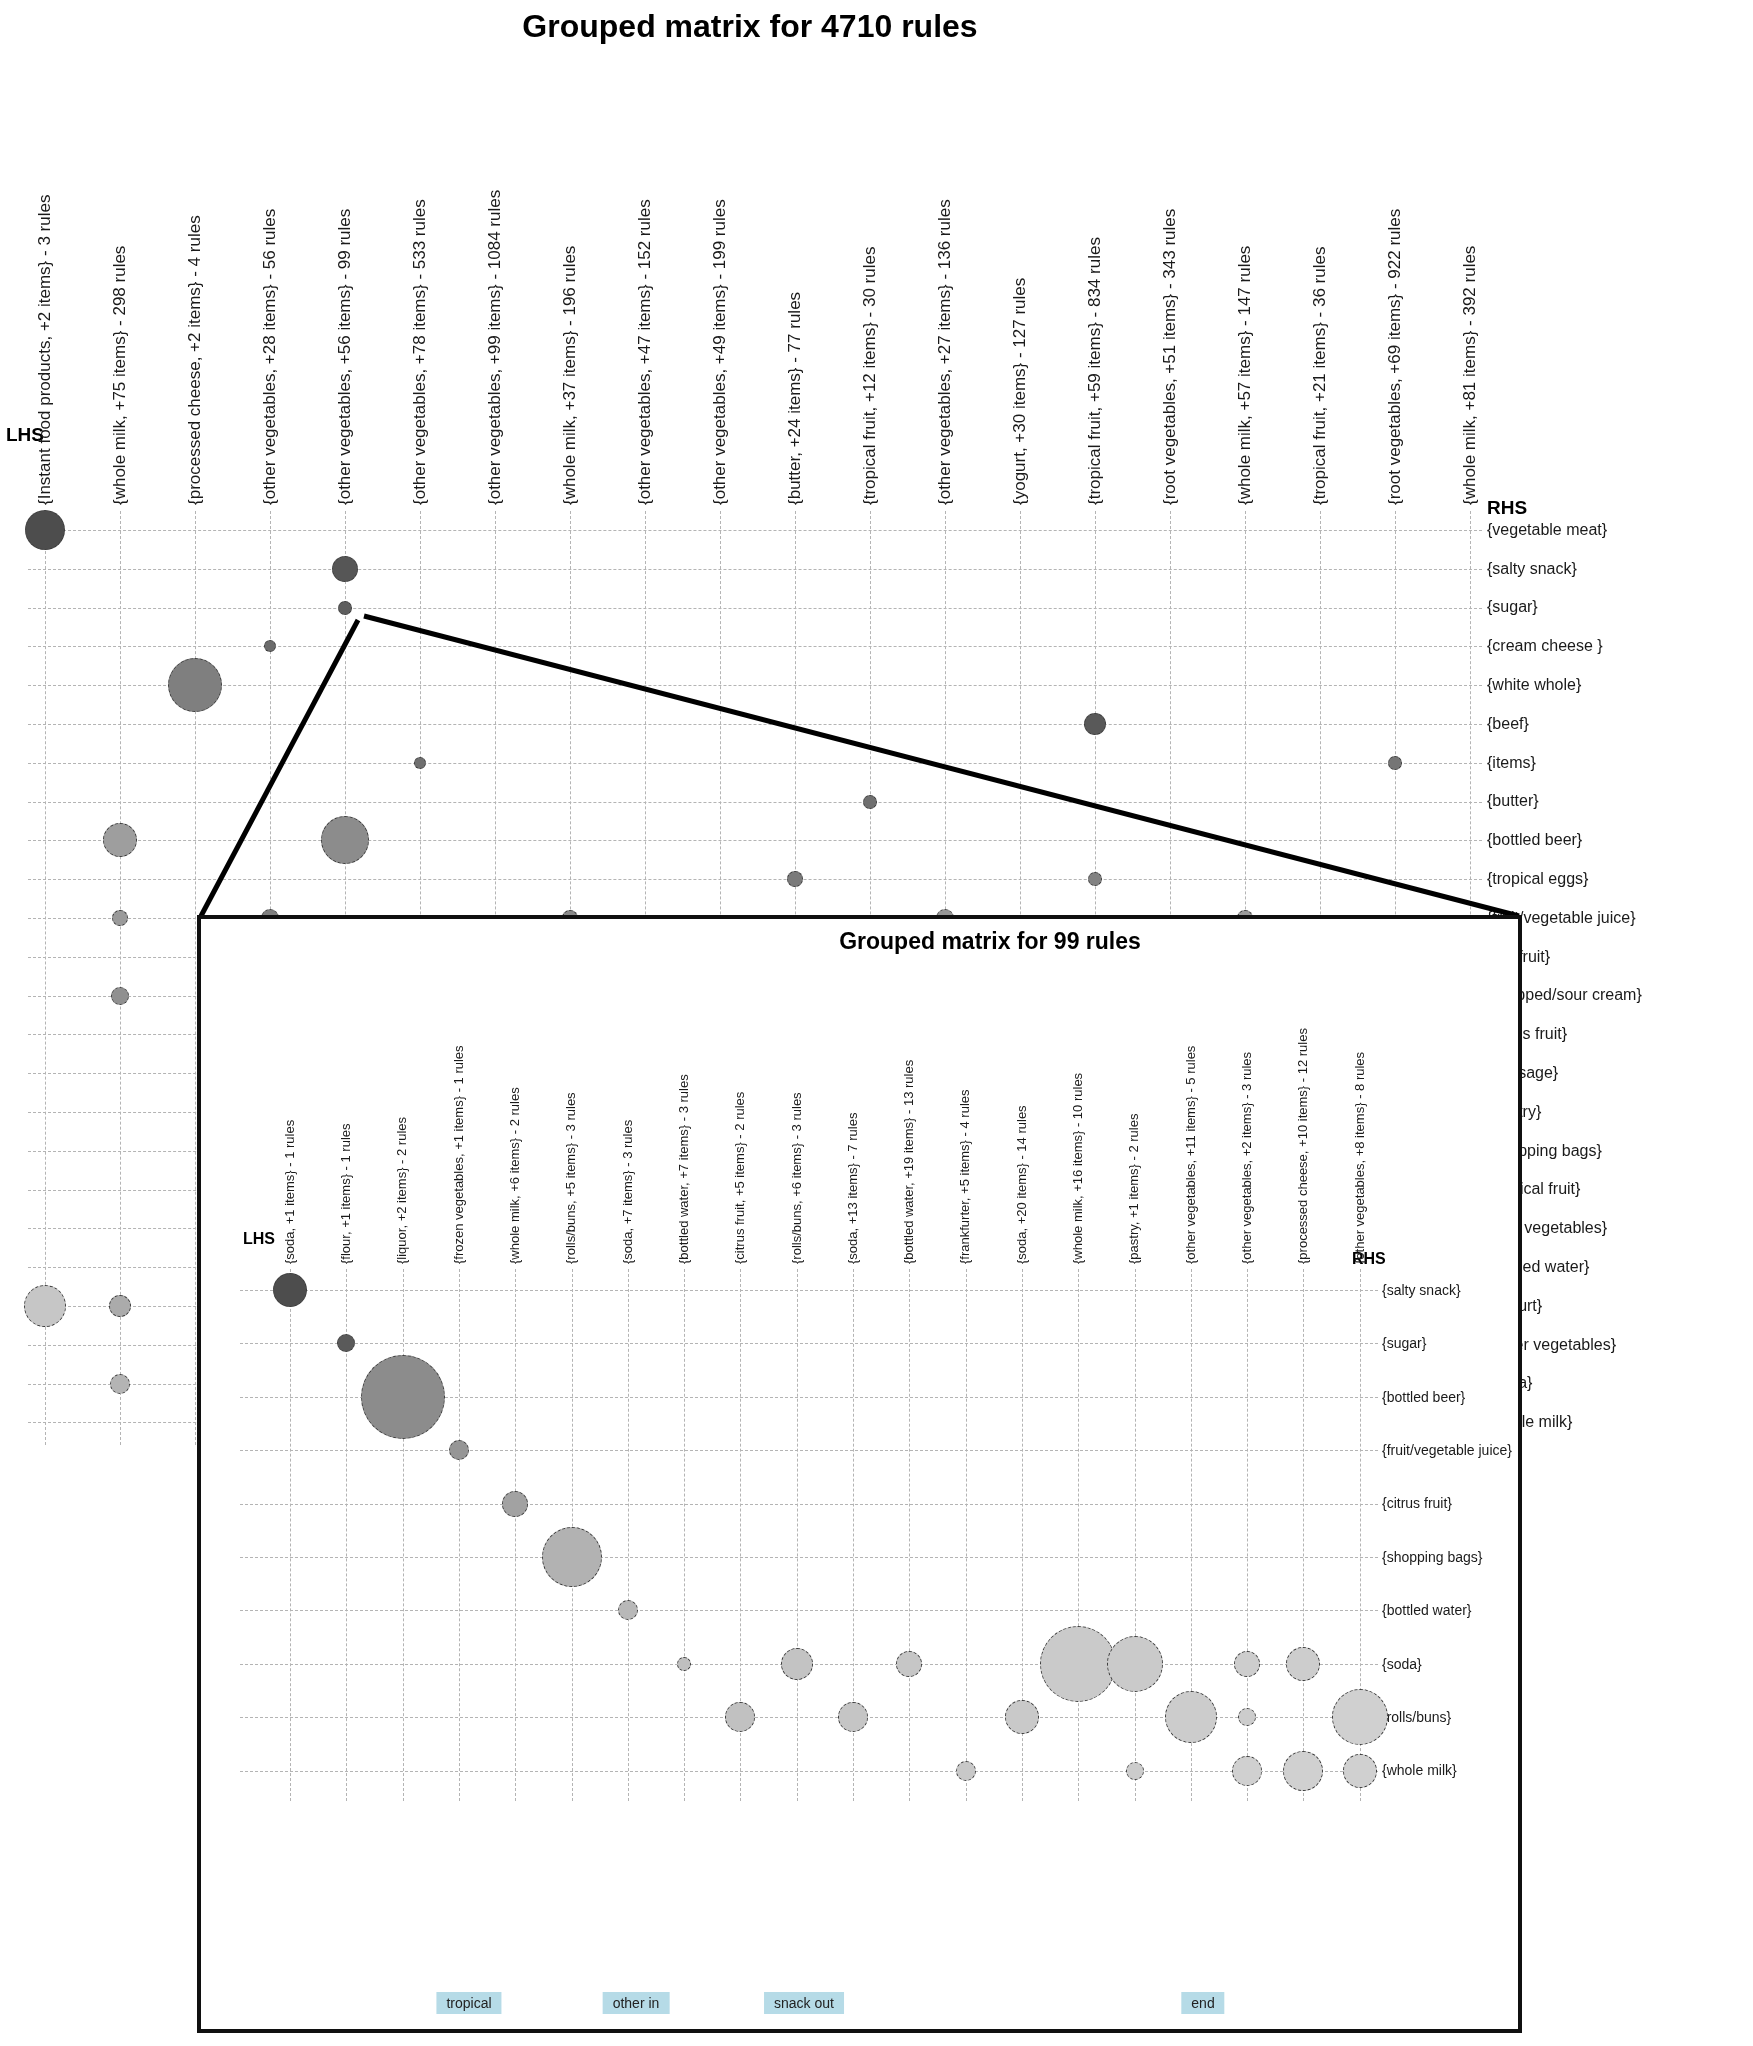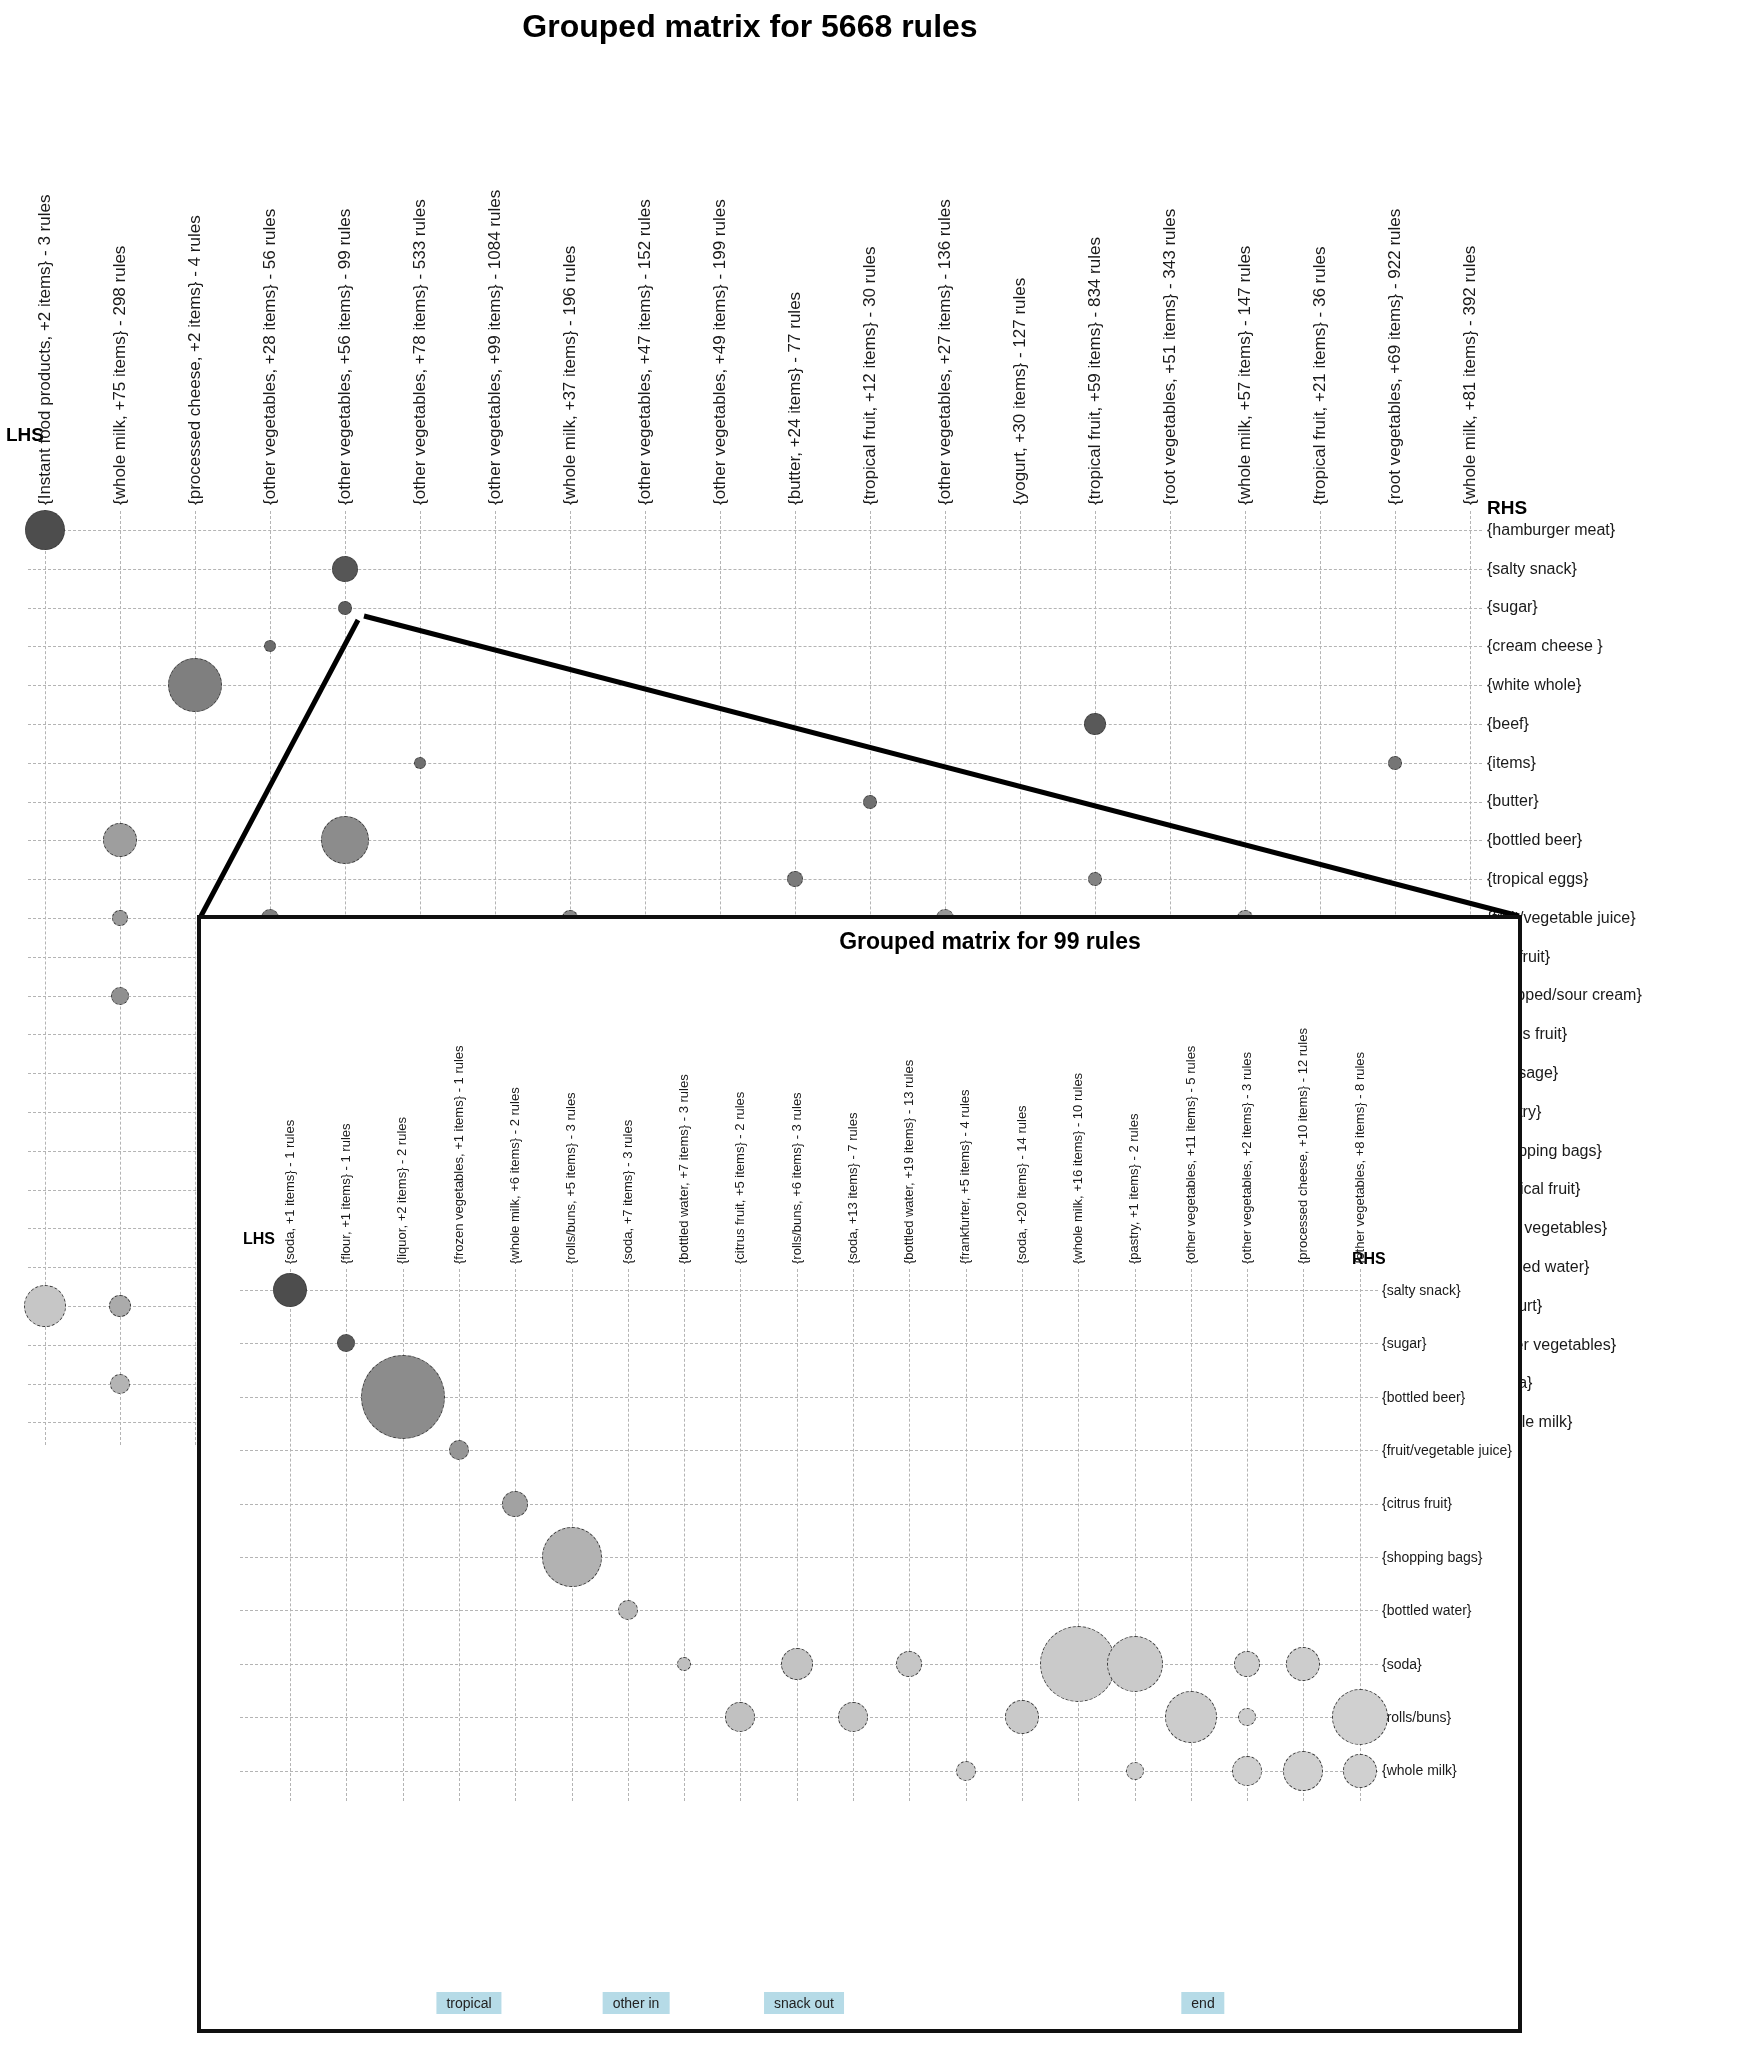--- a/index.html
+++ b/index.html
@@ -29,21 +29,21 @@
   .btn{position:absolute;top:1992px;height:22px;line-height:22px;padding:0 10px;
        background:#b6dbe7;color:#222;font-size:14px;transform:translateX(-50%);
        white-space:nowrap;cursor:pointer;}
 </style>
 </head>
 <body>
 
 <div id="scene">
 
   <div id="main-layer">
-    <div class="title" id="main-title">Grouped matrix for 5668 rules</div>
+    <div class="title" id="main-title">Grouped matrix for 4710 rules</div>
     <div class="hdr" id="main-lhs">LHS</div>
     <div class="hdr" id="main-rhs">RHS</div>
   <div class="gridv" style="left: 45px; top: 511px; height: 934px;"></div>
       <div class="collab" style="left: 35.65px; top: 505px; font-size: 17px;">{Instant food products, +2 items} - 3 rules</div>
       <div class="gridv" style="left: 120px; top: 511px; height: 934px;"></div>
       <div class="collab" style="left: 110.65px; top: 505px; font-size: 17px;">{whole milk, +75 items} - 298 rules</div>
       <div class="gridv" style="left: 195px; top: 511px; height: 934px;"></div>
       <div class="collab" style="left: 185.65px; top: 505px; font-size: 17px;">{processed cheese, +2 items} - 4 rules</div>
       <div class="gridv" style="left: 270px; top: 511px; height: 934px;"></div>
       <div class="collab" style="left: 260.65px; top: 505px; font-size: 17px;">{other vegetables, +28 items} - 56 rules</div>
@@ -73,21 +73,21 @@
       <div class="collab" style="left: 1160.65px; top: 505px; font-size: 17px;">{root vegetables, +51 items} - 343 rules</div>
       <div class="gridv" style="left: 1245px; top: 511px; height: 934px;"></div>
       <div class="collab" style="left: 1235.65px; top: 505px; font-size: 17px;">{whole milk, +57 items} - 147 rules</div>
       <div class="gridv" style="left: 1320px; top: 511px; height: 934px;"></div>
       <div class="collab" style="left: 1310.65px; top: 505px; font-size: 17px;">{tropical fruit, +21 items} - 36 rules</div>
       <div class="gridv" style="left: 1395px; top: 511px; height: 934px;"></div>
       <div class="collab" style="left: 1385.65px; top: 505px; font-size: 17px;">{root vegetables, +69 items} - 922 rules</div>
       <div class="gridv" style="left: 1470px; top: 511px; height: 934px;"></div>
       <div class="collab" style="left: 1460.65px; top: 505px; font-size: 17px;">{whole milk, +81 items} - 392 rules</div>
       <div class="gridh" style="left: 28px; top: 530px; width: 1454px;"></div>
-      <div class="rowlab" style="left: 1487px; top: 520.72px; font-size: 16px;">{hamburger meat}</div>
+      <div class="rowlab" style="left: 1487px; top: 520.72px; font-size: 16px;">{vegetable meat}</div>
       <div class="gridh" style="left: 28px; top: 568.8px; width: 1454px;"></div>
       <div class="rowlab" style="left: 1487px; top: 559.52px; font-size: 16px;">{salty snack}</div>
       <div class="gridh" style="left: 28px; top: 607.6px; width: 1454px;"></div>
       <div class="rowlab" style="left: 1487px; top: 598.32px; font-size: 16px;">{sugar}</div>
       <div class="gridh" style="left: 28px; top: 646.4px; width: 1454px;"></div>
       <div class="rowlab" style="left: 1487px; top: 637.12px; font-size: 16px;">{cream cheese }</div>
       <div class="gridh" style="left: 28px; top: 685.2px; width: 1454px;"></div>
       <div class="rowlab" style="left: 1487px; top: 675.92px; font-size: 16px;">{white whole}</div>
       <div class="gridh" style="left: 28px; top: 724px; width: 1454px;"></div>
       <div class="rowlab" style="left: 1487px; top: 714.72px; font-size: 16px;">{beef}</div>

